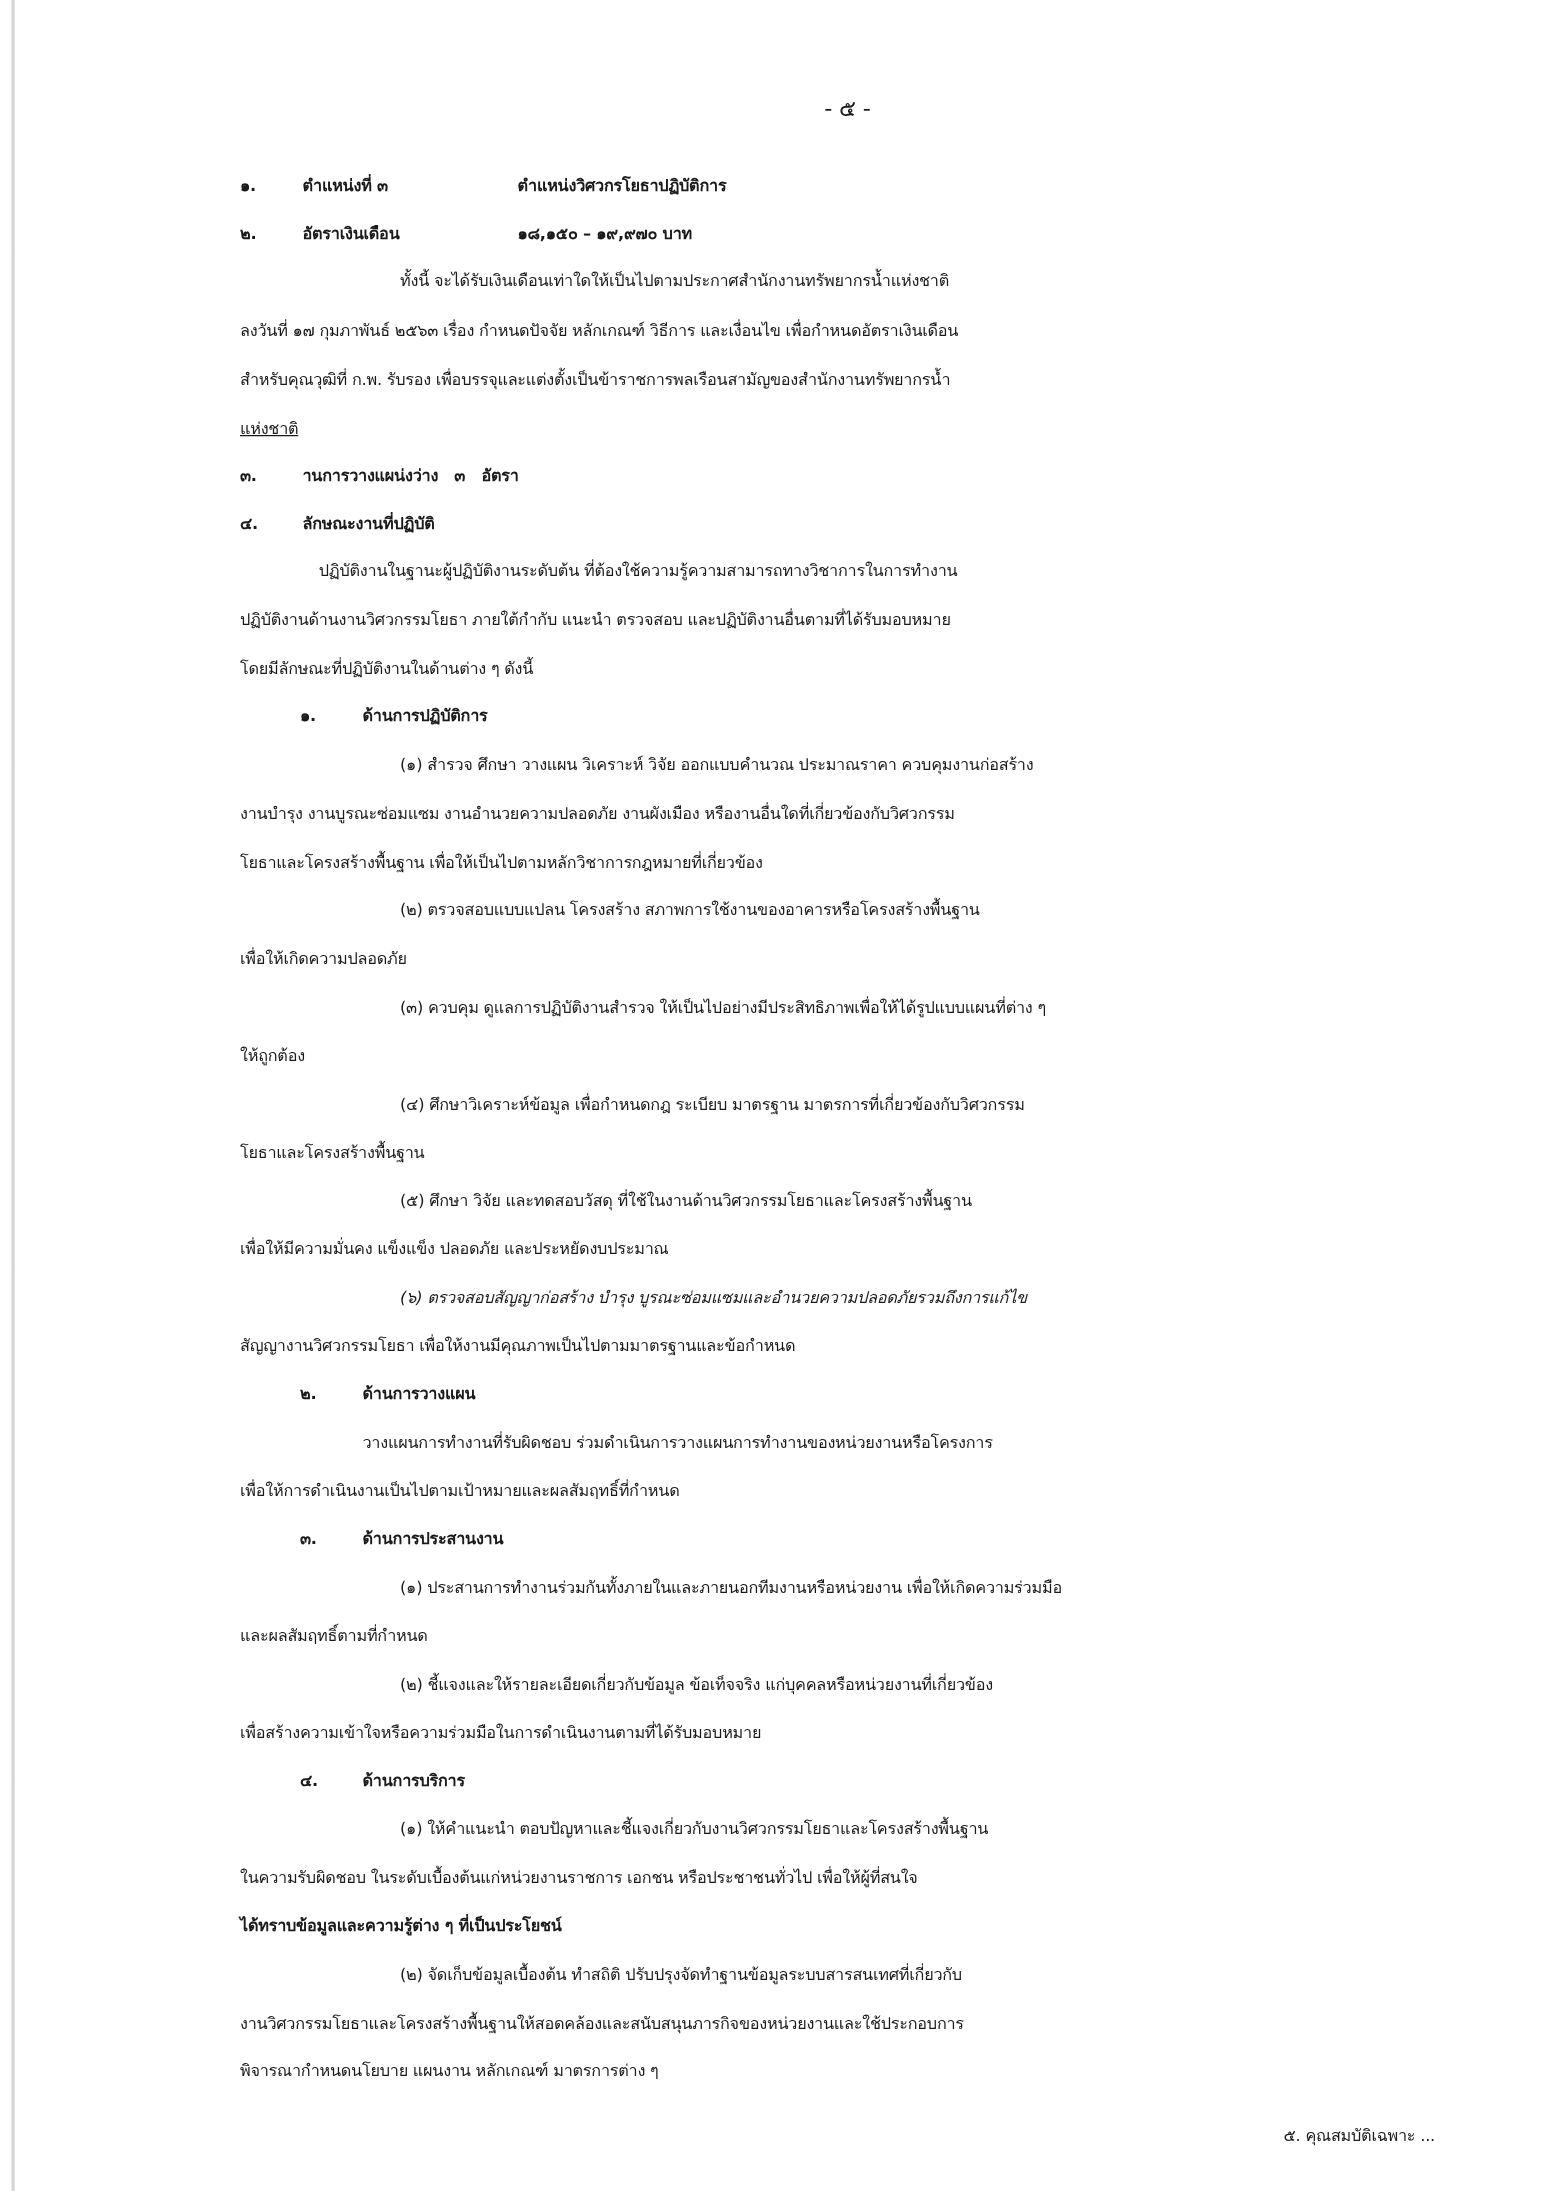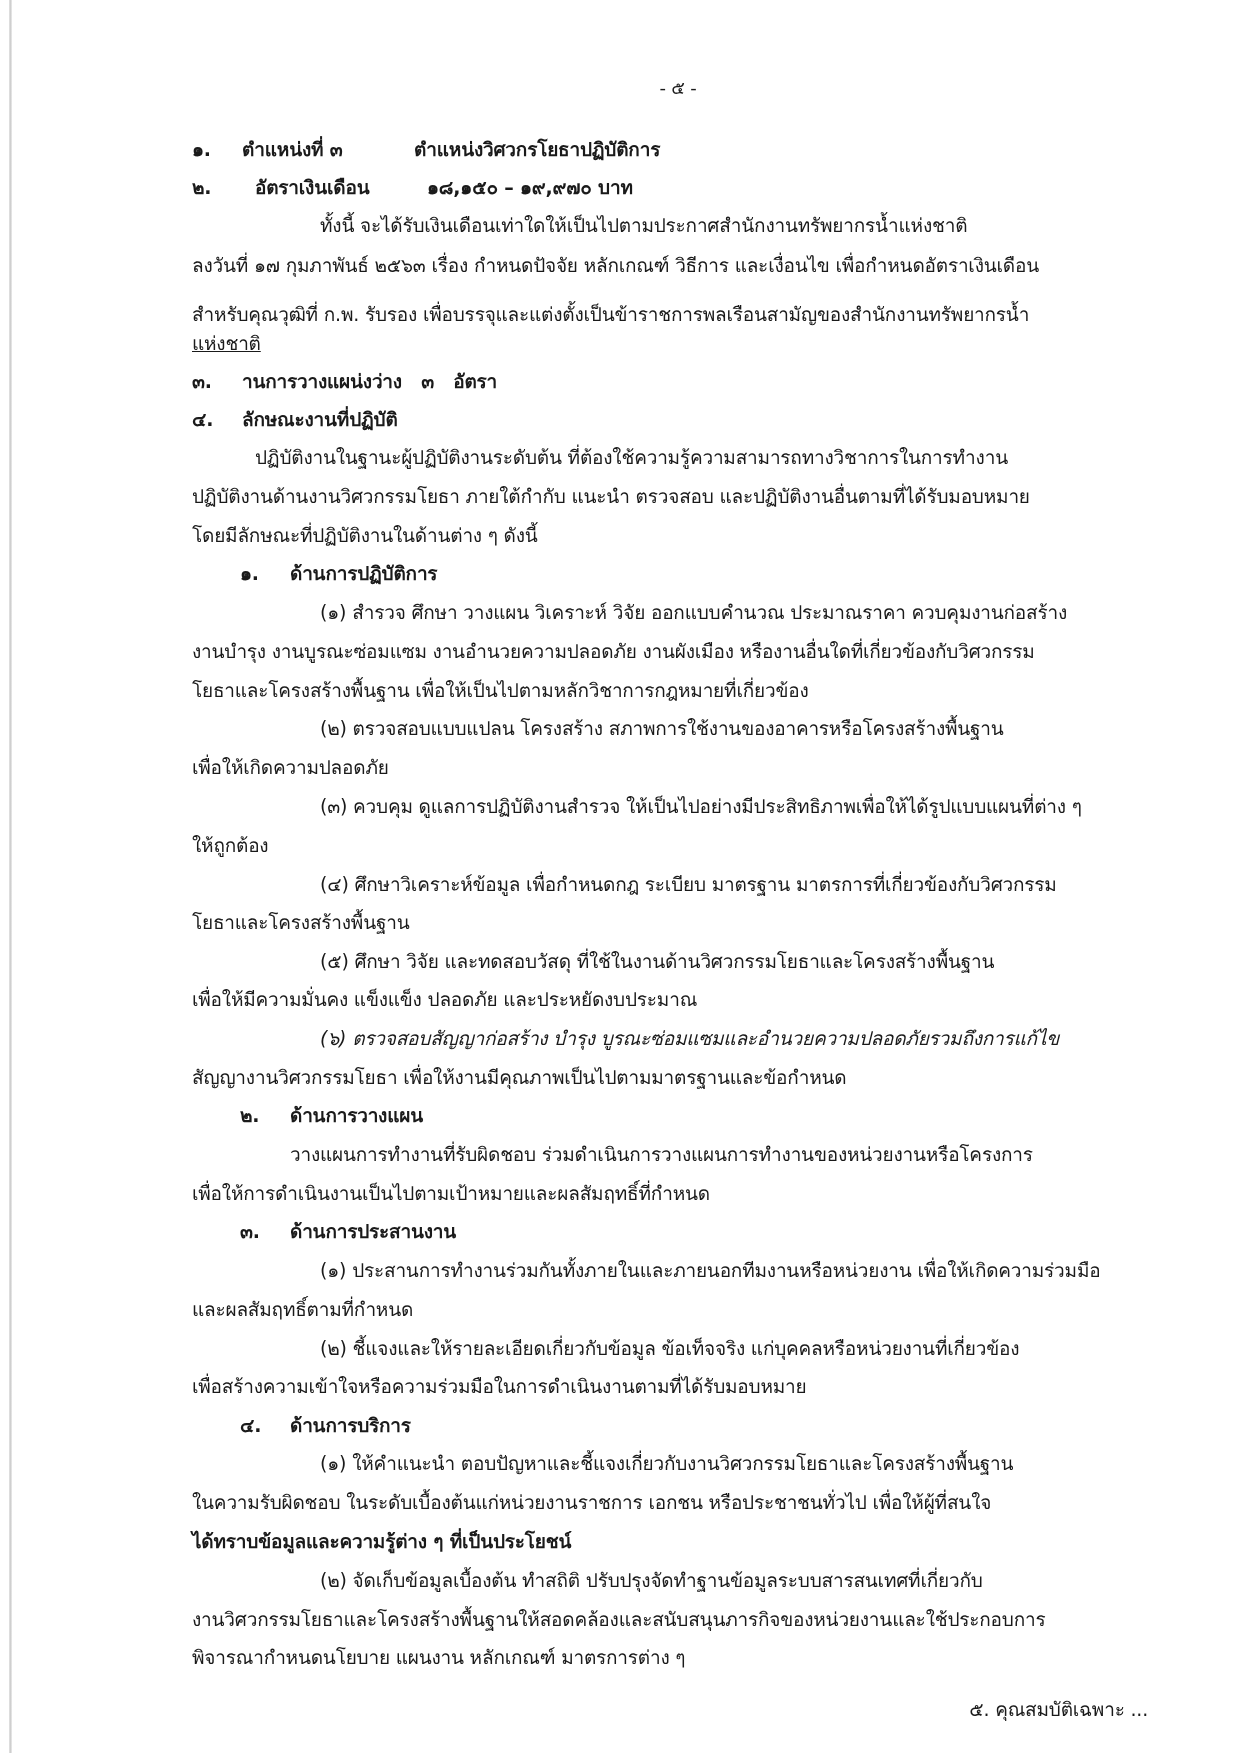--- a/index.html
+++ b/index.html
@@ -7,46 +7,46 @@
     width: 1240px; height: 1753px; position: relative; overflow: hidden;
     font-family: "DejaVu Sans", "Liberation Sans", sans-serif;
     color: #1a1a1a;
   }
   .scan-edge {
     position: absolute; left: 9px; top: 0; width: 3px; height: 1753px;
     background: linear-gradient(to right, #e4e4e4, #cfcfcf, #ececec);
   }
   .line {
     position: absolute; white-space: nowrap;
-    font-size: 19px; line-height: 39px; height: 39px;
+    font-size: 13px; line-height: 39px; height: 39px;
     letter-spacing: -0.2px;
   }
   .bold { font-weight: bold; }
   .page-num { left: 0; width: 1356px; text-align: center; font-size: 18px; }
   .head-num { display: inline-block; width: 50px; }
   .spacer { display: inline-block; }
   .footer { right: 92px; text-align: right; }
 </style>
 </head>
 <body>
 
 <div class="scan-edge"></div>
 
 <div class="line page-num" style="top:68px;">- ๕ -</div>
 
 <div class="line bold" style="left:192px; top:130px;">
   <span class="head-num">๑.</span><span class="spacer" style="width:0"></span><span style="display:inline-block;width:172px;">ตำแหน่งที่ ๓</span><span>ตำแหน่งวิศวกรโยธาปฏิบัติการ</span>
 </div>
 <div class="line bold" style="left:192px; top:168px;">
-  <span class="head-num">๒.</span><span style="display:inline-block;width:172px;margin-left:13px;">อัตราเงินเดือน</span><span>๑๘,๑๕๐ – ๑๙,๙๗๐ บาท</span>
+  <span class="head-num">๒.</span><span style="display:inline-block;width:172px;">อัตราเงินเดือน</span><span>๑๘,๑๕๐ – ๑๙,๙๗๐ บาท</span>
 </div>
 
 <div class="line" style="left:320px; top:206px;">ทั้งนี้ จะได้รับเงินเดือนเท่าใดให้เป็นไปตามประกาศสำนักงานทรัพยากรน้ำแห่งชาติ</div>
 <div class="line" style="left:192px; top:246px;">ลงวันที่ ๑๗ กุมภาพันธ์ ๒๕๖๓ เรื่อง กำหนดปัจจัย หลักเกณฑ์ วิธีการ และเงื่อนไข เพื่อกำหนดอัตราเงินเดือน</div>
-<div class="line" style="left:192px; top:285px;margin-top:10px;">สำหรับคุณวุฒิที่ ก.พ. รับรอง เพื่อบรรจุและแต่งตั้งเป็นข้าราชการพลเรือนสามัญของสำนักงานทรัพยากรน้ำ</div>
+<div class="line" style="left:192px; top:285px;">สำหรับคุณวุฒิที่ ก.พ. รับรอง เพื่อบรรจุและแต่งตั้งเป็นข้าราชการพลเรือนสามัญของสำนักงานทรัพยากรน้ำ</div>
 <div class="line" style="left:192px; top:324px;text-decoration:underline;">แห่งชาติ</div>
 
 <div class="line bold" style="left:192px; top:362px;">
   <span class="head-num">๓.</span><span>านการวางแผน่งว่าง</span>&nbsp;&nbsp;&nbsp;<span>๓</span>&nbsp;&nbsp;&nbsp;<span>อัตรา</span>
 </div>
 
 <div class="line bold" style="left:192px; top:400px;">
   <span class="head-num">๔.</span><span>ลักษณะงานที่ปฏิบัติ</span>
 </div>
 <div class="line" style="left:255px; top:438px;">ปฏิบัติงานในฐานะผู้ปฏิบัติงานระดับต้น ที่ต้องใช้ความรู้ความสามารถทางวิชาการในการทำงาน</div>

